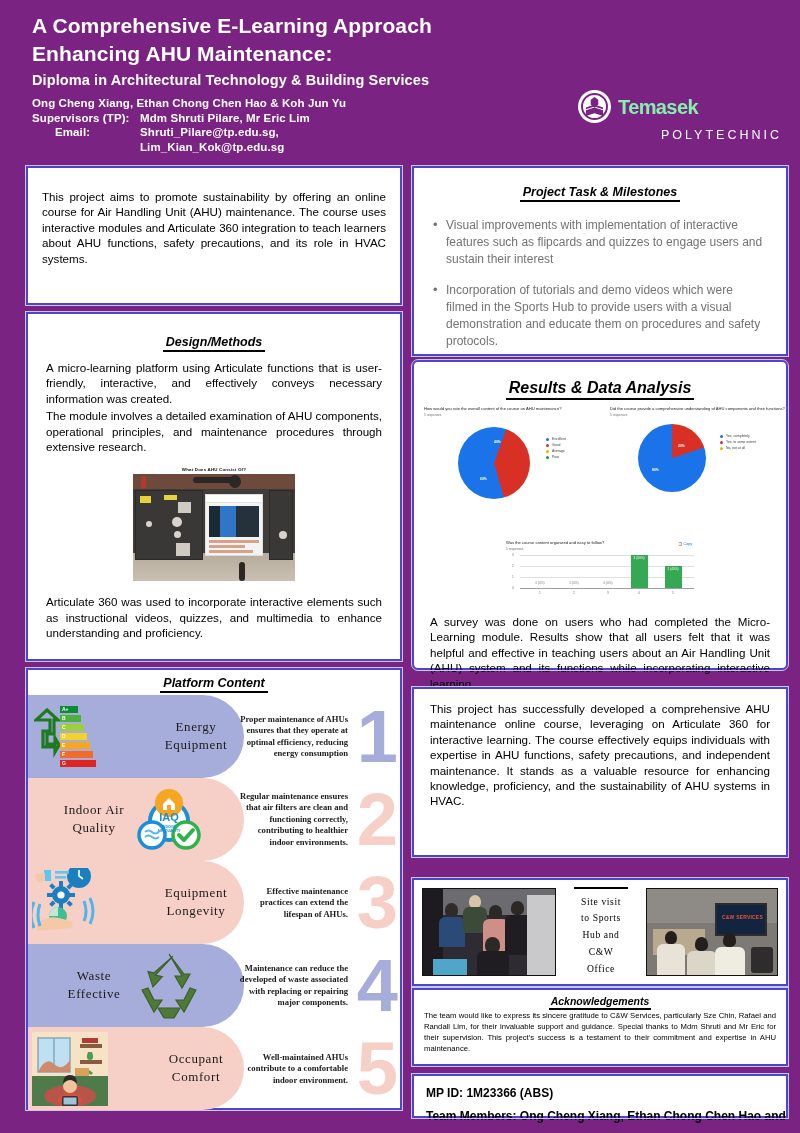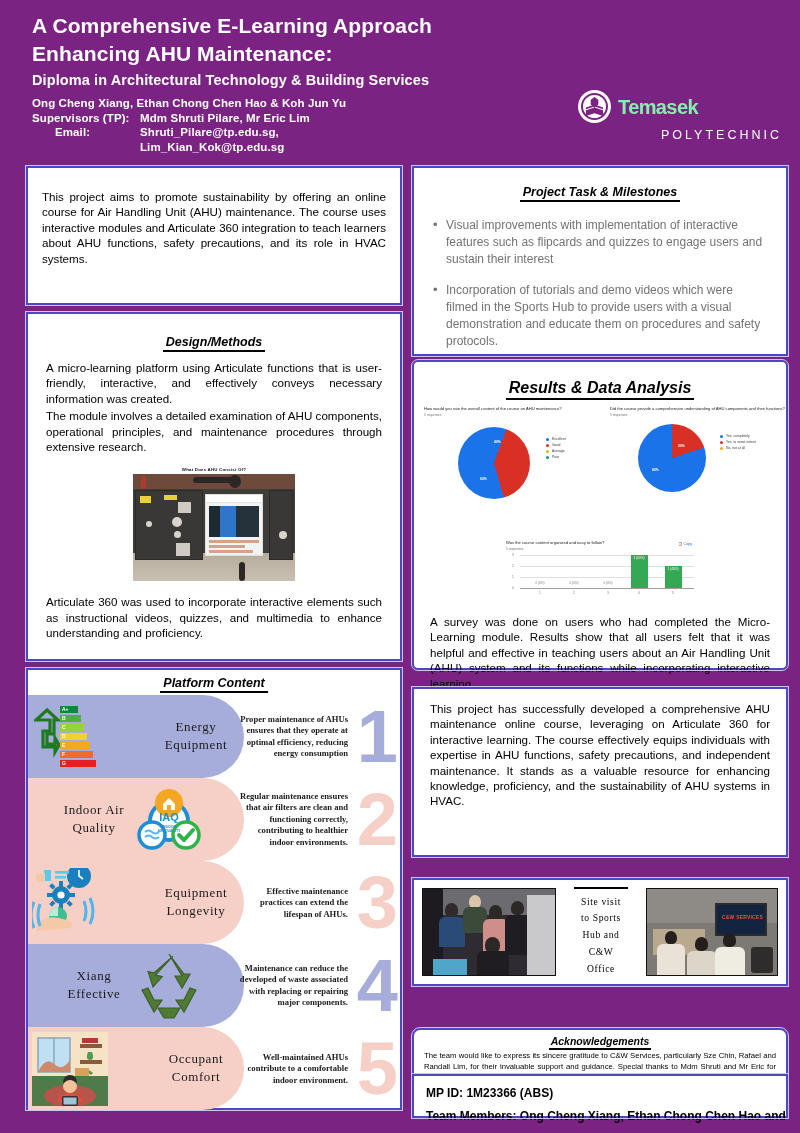--- a/index.html
+++ b/index.html
@@ -230,21 +230,21 @@
   .sv-caption .rule { width: 54px; height: 2px; background: #000; margin: 0 auto 5px auto; }
   .sv-tv {
     position: absolute; right: 10px; top: 14px; width: 52px; height: 33px;
     background: #12243f; border: 2px solid #2c2c2c;
   }
   .sv-tv-txt { color: #e8533a; font-size: 5px; font-weight: bold; padding: 9px 0 0 5px; letter-spacing: .2px; }
   .sv-head { position: absolute; border-radius: 50% 50% 40% 40%; }
   .sv-body { position: absolute; border-radius: 6px 6px 0 0; }
 
   
-  #ack { left: 412px; top: 1028px; width: 376px; height: 78px; border-radius: 8px; }
+  #ack { left: 412px; top: 988px; width: 376px; height: 78px; }
   #ack .inner { padding: 5px 10px 0 10px; }
   .ack-title { text-align: center; font-weight: bold; font-style: italic; font-size: 10.5px; }
   .ack-title span { border-bottom: 2px solid #000; padding: 0 2px 1px 2px; }
   .ack-body {
     font-size: 7.7px; line-height: 1.45; text-align: justify; margin-top: 3px; color: #000;
   }
 
   
   #footer { left: 412px; top: 1074px; width: 376px; height: 44px; }
   #footer .inner { padding: 6px 0 0 12px; }
@@ -447,21 +447,21 @@
           <g fill="#4f7a36" stroke="#3d5f29" stroke-width="1.2">
             <path d="M35 4 L48 26 L41 26 L48 38 L56 24 L50 24 L35 4 Z"></path>
             <path d="M35 6 L22 28 L29 28 L22 40 L14 26 L20 26 L35 6 Z" transform="rotate(12 35 24)"></path>
             <path d="M8 40 L20 62 L28 50 L20 50 L14 38 Z"></path>
             <path d="M62 40 L50 62 L42 50 L50 50 L56 38 Z"></path>
             <path d="M24 58 L46 58 L40 68 L30 68 Z"></path>
           </g>
         </svg>
       </div>
       <div class="plat-label" style="left:16px">
-        <div>Xiang</div>
+        <div>Waste</div>
         <div>Effective</div>
       </div>
       <div class="plat-desc">Maintenance can reduce the developed of waste associated with replacing or repairing major components.</div>
       <div class="plat-num num-blue">4</div>
     </div>
 
     <div class="plat-row">
       <div class="plat-pill pill-pink"></div>
       <div class="plat-icon" style="left:4px">
         <svg width="76" height="74" viewBox="0 0 76 74">

